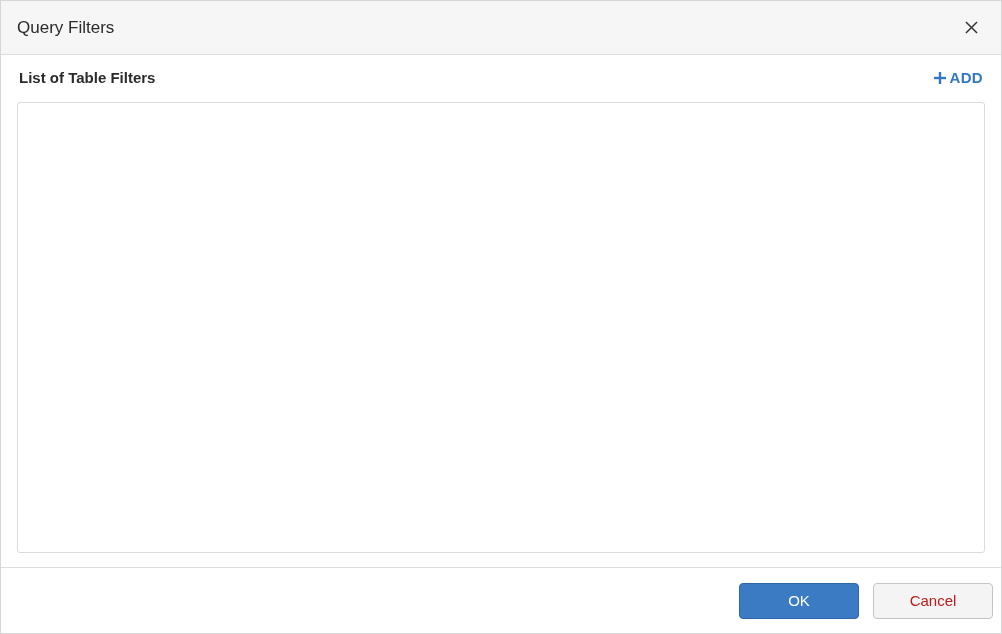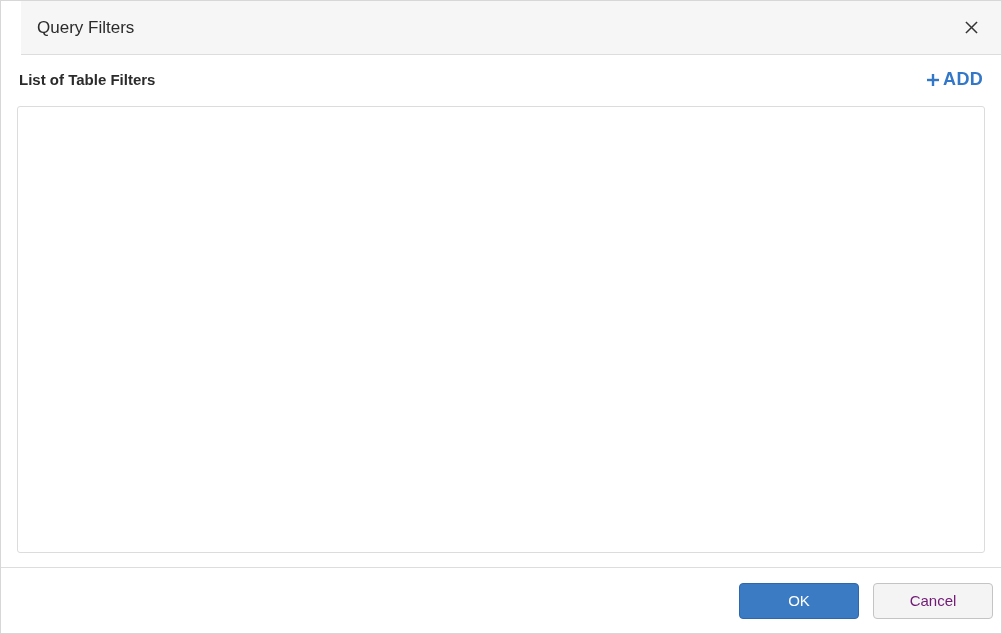--- a/index.html
+++ b/index.html
@@ -23,21 +23,20 @@
       flex-direction: column;
     }
     .dialog-header {
       background: #f6f6f6;
       border-bottom: 1px solid #ddd;
       height: 54px;
       display: flex;
       align-items: center;
       justify-content: space-between;
       padding: 0 16px;
-      margin-left: 20px;
     }
     .dialog-title {
       font-size: 17px;
       color: #2b2b2b;
       font-weight: 400;
     }
     .close-btn {
       width: 28px;
       height: 28px;
       display: flex;
@@ -72,21 +71,21 @@
       font-size: 15px;
       font-weight: 700;
       color: #2b2b2b;
     }
     .add-btn {
       display: flex;
       align-items: center;
       gap: 3px;
       color: #3377c8;
       font-weight: 700;
-      font-size: 18px;
+      font-size: 15px;
       cursor: pointer;
       background: transparent;
       border: none;
       letter-spacing: 0.3px;
     }
     .add-btn svg {
       width: 14px;
       height: 14px;
       stroke: #3377c8;
       stroke-width: 2.4;
@@ -119,21 +118,21 @@
       font-family: inherit;
     }
     .btn-primary {
       background: #3b7bc4;
       border: 1px solid #2f68aa;
       color: #ffffff;
     }
     .btn-default {
       background: #f4f4f4;
       border: 1px solid #c4c4c4;
-      color: #701a75;
+      color: #b91c1c;
     }
   </style>
 </head>
 <body>
 
 <div class="dialog">
   <div class="dialog-header">
     <div class="dialog-title">Query Filters</div>
     <button class="close-btn">
       <svg viewBox="0 0 14 14">

